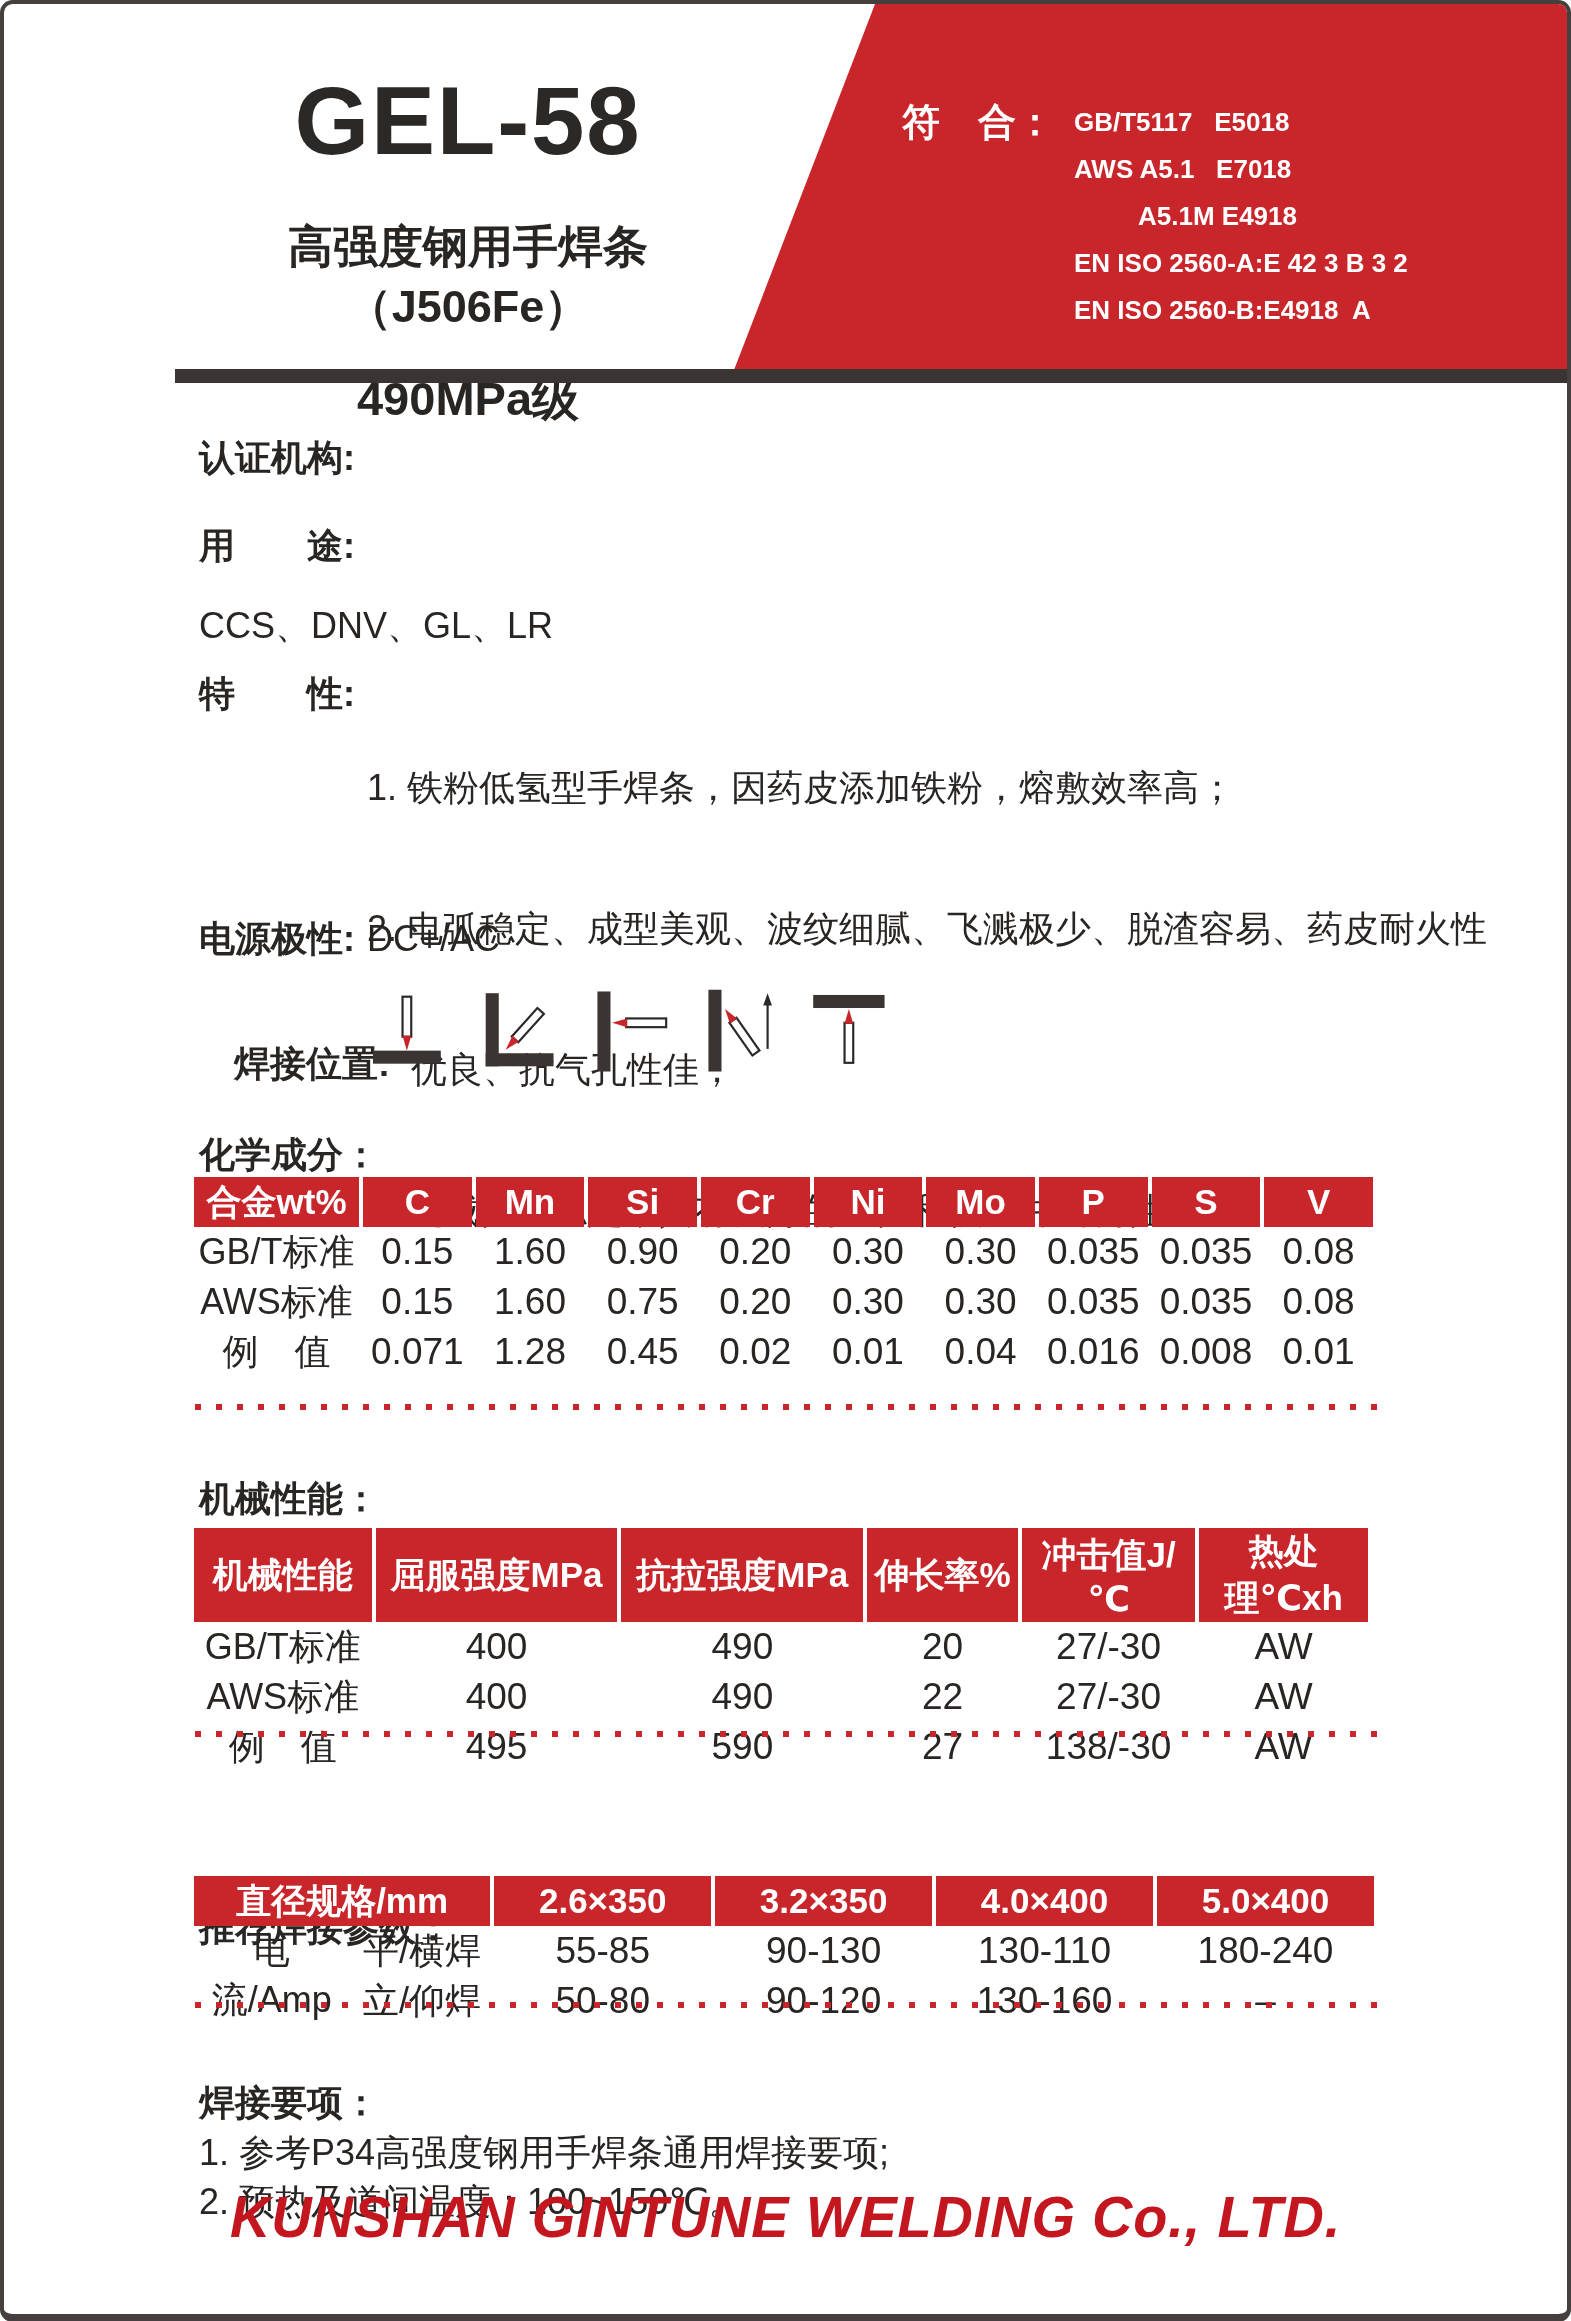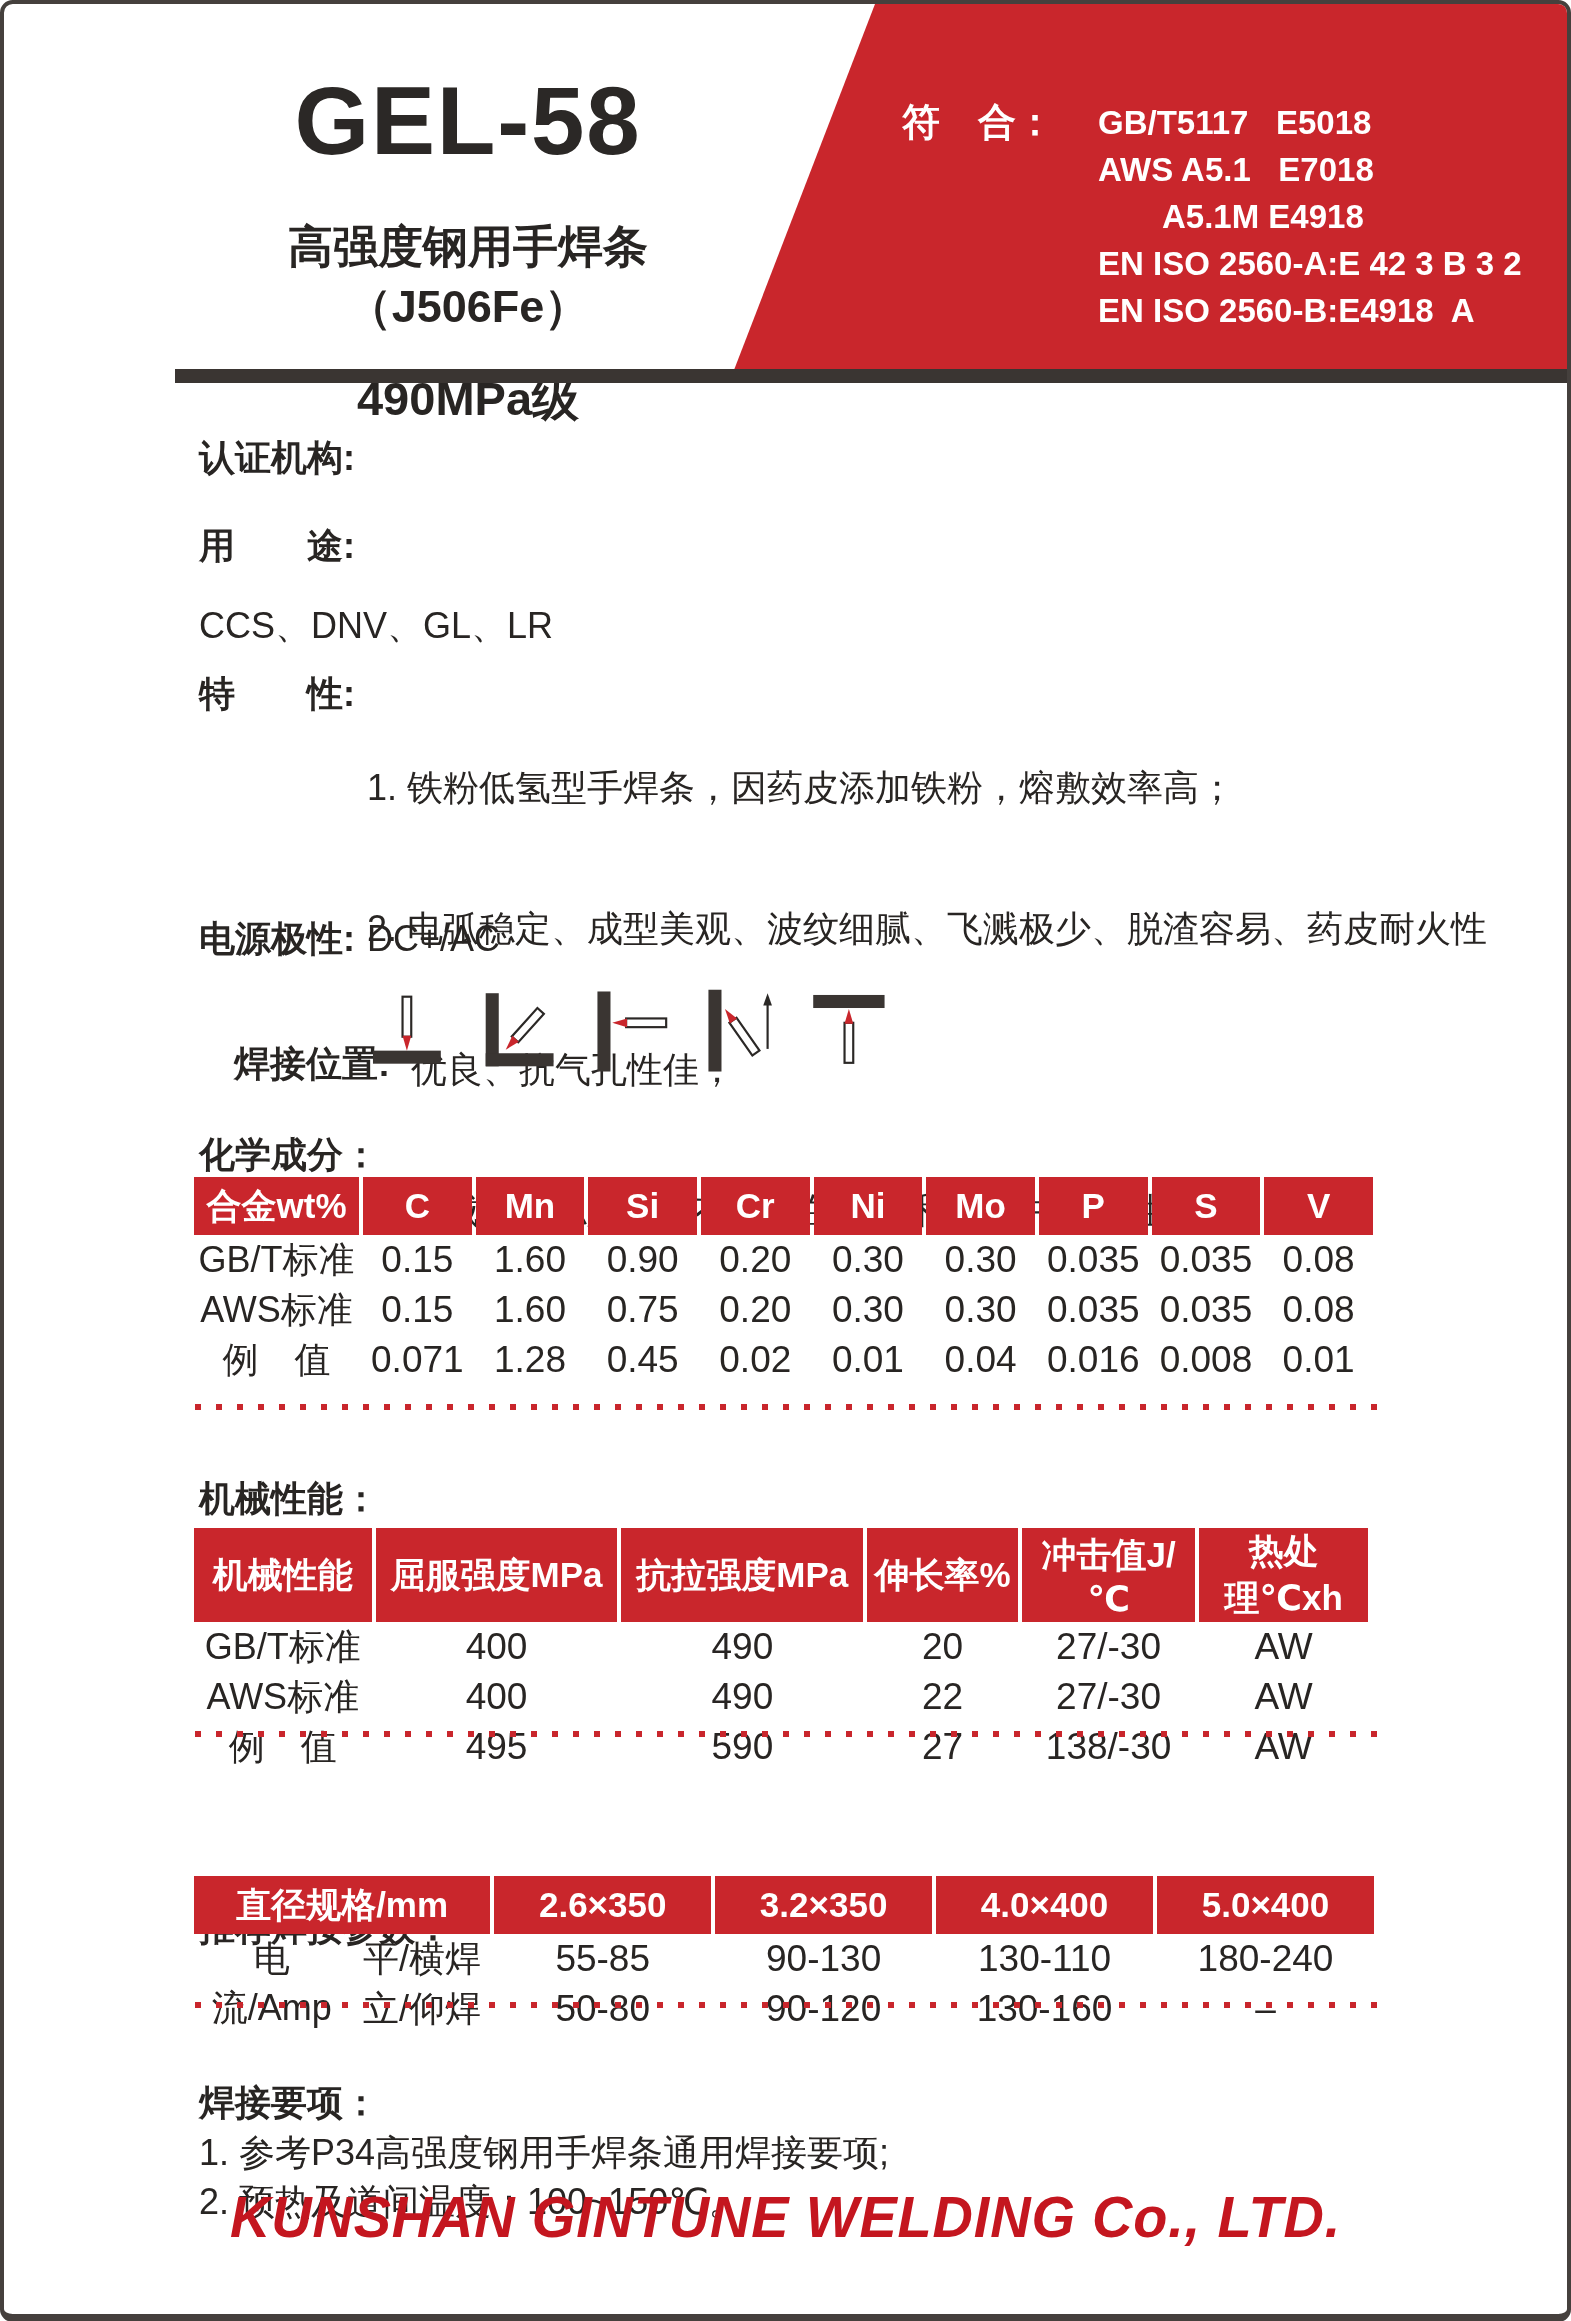--- a/index.html
+++ b/index.html
@@ -10,21 +10,21 @@
   *{box-sizing:border-box;}
   html,body{margin:0;padding:0;background:#fff;}
   body{width:1571px;height:2322px;font-family:"Liberation Sans","DejaVu Sans",sans-serif;color:var(--ink);}
   .page{position:relative;width:1571px;height:2322px;border:4.5px solid #45403d;border-bottom-width:8.2px;border-radius:12.7px;overflow:hidden;background:#fff;}
 
   
   .red-banner{position:absolute;left:0;top:0;width:100%;height:366px;background:var(--red);
     clip-path:polygon(871px 0,100% 0,100% 100%,730px 100%);}
   .banner-content{position:absolute;left:898px;top:95px;display:flex;color:#fff;font-weight:bold;}
   .banner-label{font-size:38px;line-height:47px;white-space:pre;margin-right:20px;}
-  .banner-lines{font-size:33px;line-height:47px;margin-left:24px;}
+  .banner-lines{font-size:26px;line-height:47px;}
   .banner-lines div{white-space:pre;}
   .banner-lines .indent{padding-left:64px;}
   .header-bar{position:absolute;left:171px;top:365px;right:0;height:13.6px;background:var(--dark);}
   .title-block{position:absolute;left:173px;top:67px;width:582px;text-align:center;}
   .title-block h1{margin:0;font-size:96px;line-height:1.05;font-weight:bold;letter-spacing:1.8px;color:#2b2826;}
   .subtitle{margin-top:45px;font-size:45px;font-weight:bold;}
   .grade{margin-top:31px;font-size:47px;font-weight:bold;}
 
   
   .info-row{position:absolute;left:195px;display:flex;align-items:flex-start;font-size:36px;line-height:47px;}
@@ -35,21 +35,21 @@
 
   
   .pos-icons{position:absolute;left:362px;top:984px;display:flex;gap:23.6px;}
   .pos-icons svg{display:block;}
 
   
   .sec-title{position:absolute;left:195px;font-size:36px;font-weight:bold;}
 
   
   table.dt{position:absolute;left:186px;border-collapse:separate;border-spacing:4.5px 0;table-layout:fixed;}
-  table.dt th{background:var(--red);color:#fff;font-size:35px;font-weight:bold;height:58px;text-align:center;padding:0 1.8px;}
+  table.dt th{background:var(--red);color:#fff;font-size:35px;font-weight:bold;height:50px;text-align:center;padding:0 1.8px;}
   table.dt td{font-size:37px;text-align:center;height:50px;padding:0 1.8px;}
   table.dt td.rowlab{font-size:36px;}
   .dotline{position:absolute;left:191px;width:1182px;height:6.4px;
     background:repeating-linear-gradient(to right,var(--red) 0 6.4px,transparent 6.4px 21px);}
 
   
   .notes{position:absolute;left:195px;font-size:36px;line-height:49px;}
 
   
   .logo{position:absolute;left:0;right:0;top:2180px;text-align:center;

